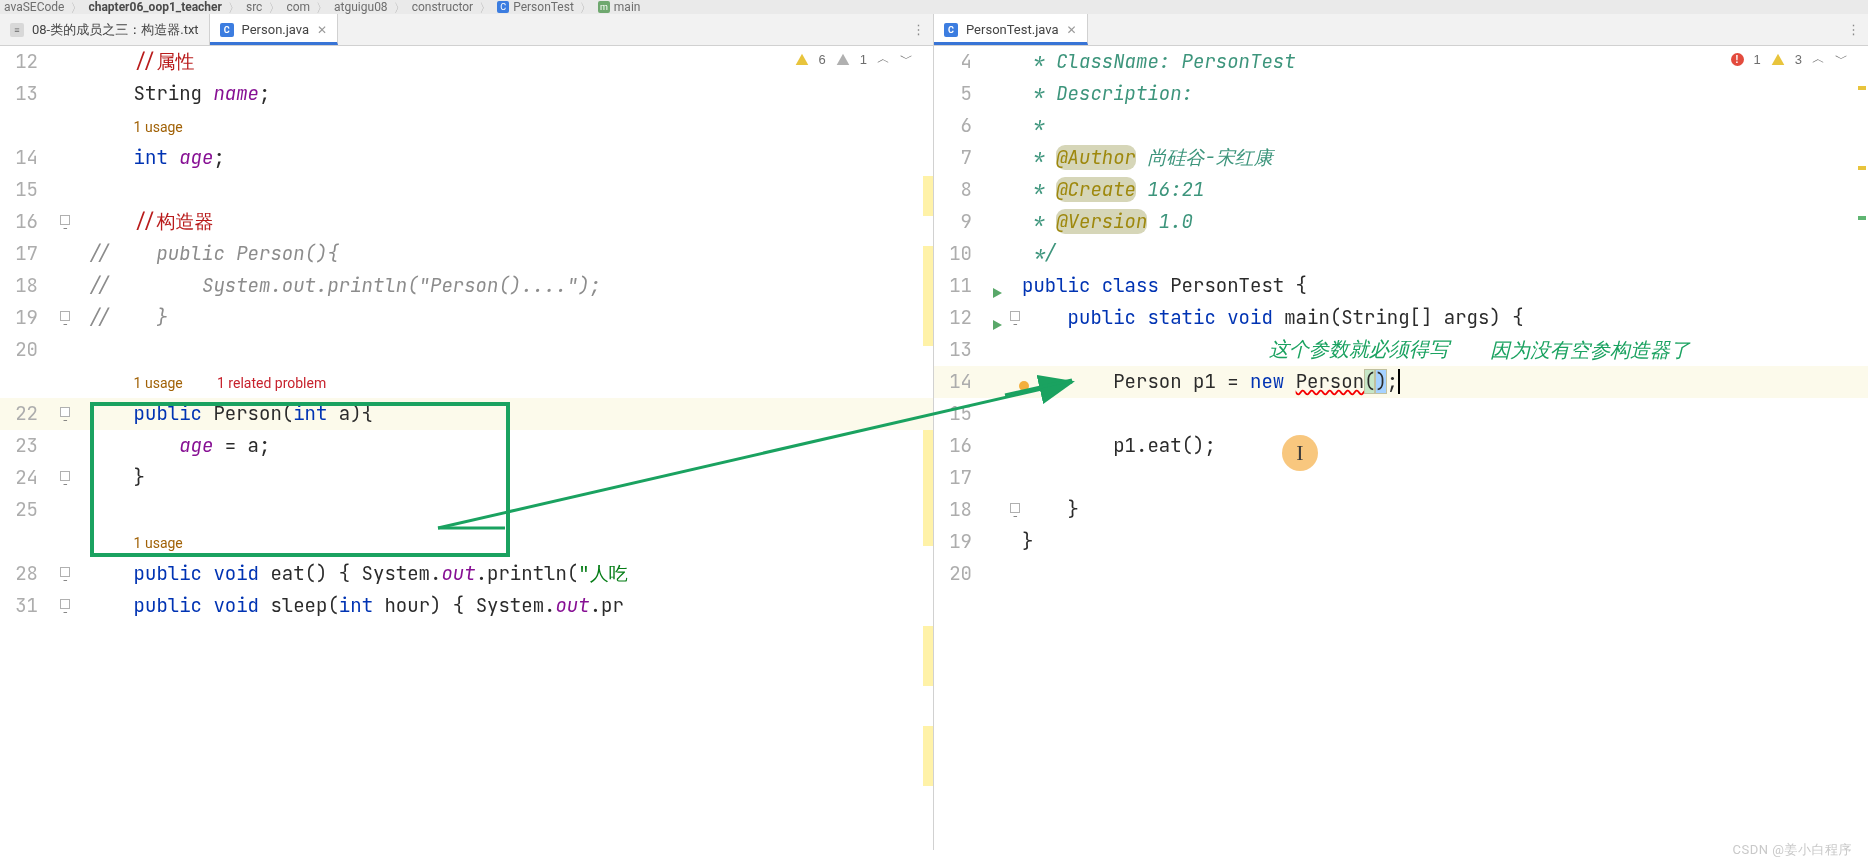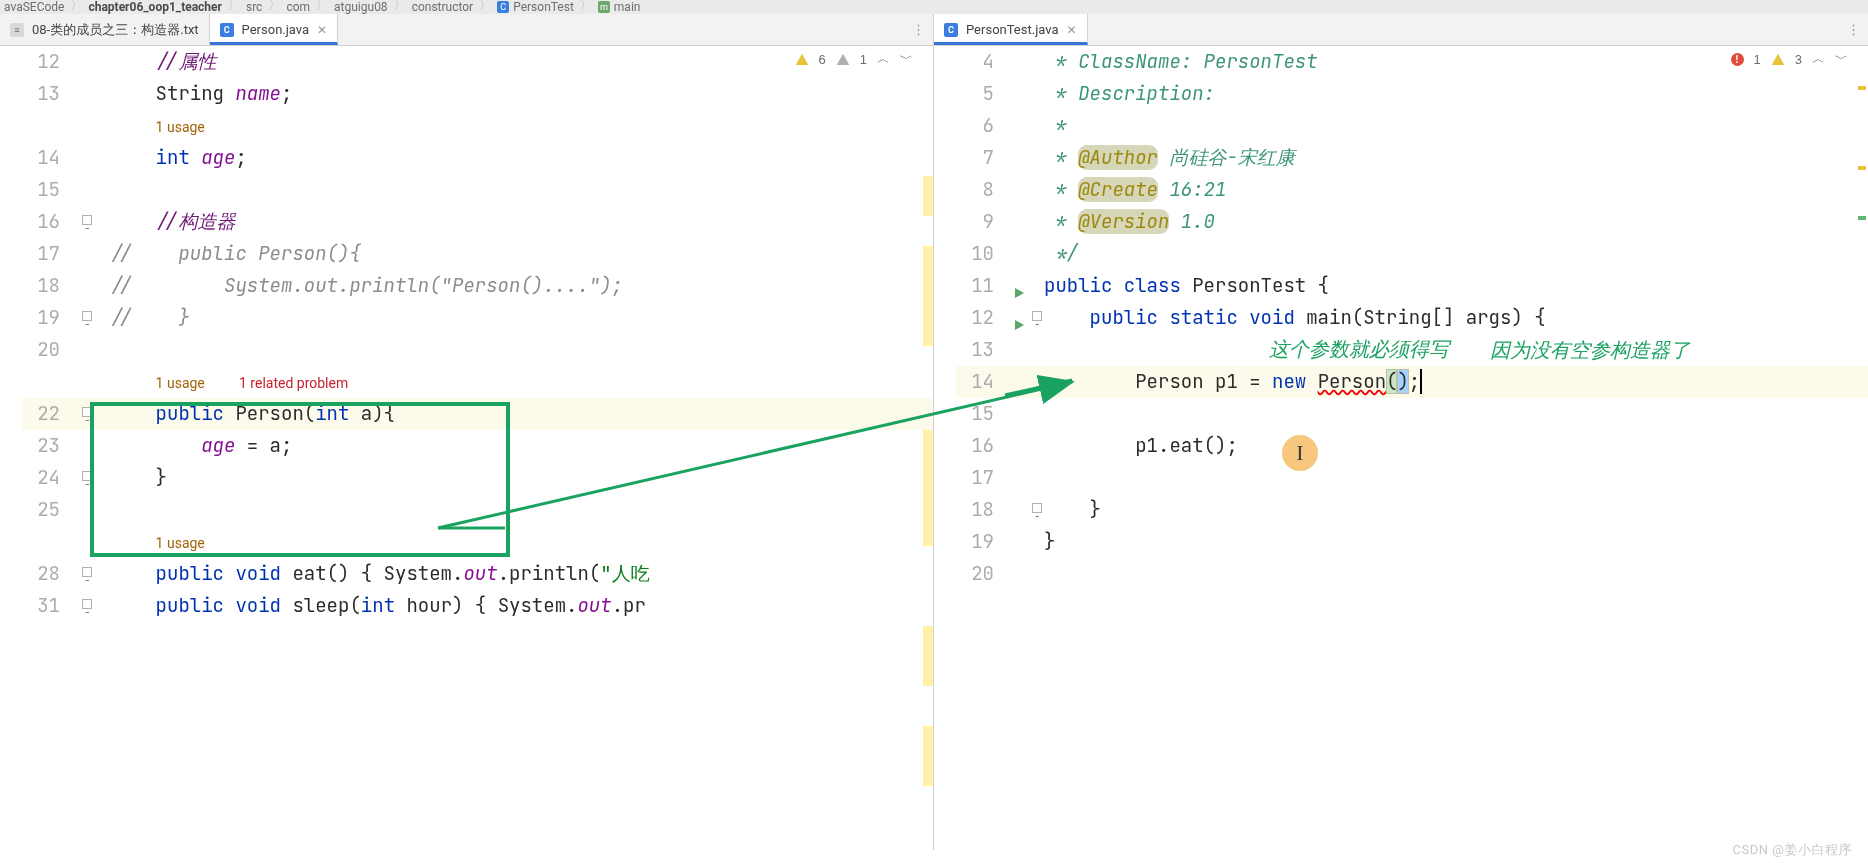--- a/index.html
+++ b/index.html
@@ -35,21 +35,21 @@
     width: 1868px;
     height: 863px;
     overflow: hidden;
     position: relative;
   }
 
   
   .breadcrumbs {
     height: 14px;
     display: flex;
-    align-items: flex-end;
+    align-items: flex-start;
     gap: 6px;
     padding: 0 4px;
     color: var(--breadcrumb);
     font-size: 12px;
     background: #eaeaea;
   }
   .bc-sep { color: #b3b3b3; }
   .bc-item { display: flex; align-items: center; gap: 4px; white-space: nowrap; }
   .bc-item.bold { font-weight: 700; color: #4a4a4a; }
   .bc-icon { width: 12px; height: 12px; display: inline-flex; align-items: center; justify-content: center; border-radius: 2px; font-size: 9px; }
@@ -92,21 +92,21 @@
   .tab .ft { width: 14px; height: 14px; border-radius: 2px; display: inline-flex; align-items: center; justify-content: center; font-size: 9px; font-weight: 700; }
   .ft.txt { background: #d8d8d8; color: #666; }
   .ft.java { background: #3c7de0; color: #fff; }
   .tab .close { color: #999; font-size: 12px; }
   .tabs-row .spacer { flex: 1; }
   .tabs-row .menu { padding: 0 8px; color: #888; }
 
   
   .editor { position: relative; flex: 1; overflow: hidden; }
   .lines { position: absolute; inset: 0; font-family: var(--code-font); font-size: 19px; line-height: var(--line-h); }
-  .line { display: flex; height: var(--line-h); margin-left: 22px; }
+  .line { display: flex; height: var(--line-h); }
   .line.current { background: var(--sel-line); }
   .ln {
     width: 58px;
     text-align: right;
     padding-right: 20px;
     color: var(--gutter-fg);
     user-select: none;
     flex-shrink: 0;
     position: relative;
   }
@@ -116,21 +116,21 @@
   .gut .fold::after { content: "−"; position: absolute; top: -4px; left: 1px; font-size: 11px; color: #787878; }
   .gut .run { position: absolute; left: -2px; top: 8px; }
   .gut .run svg { width: 14px; height: 14px; }
   .gut .bulb { position: absolute; left: 24px; top: 8px;}
 
   
   .kw { color: var(--kw); }
   .fld { color: var(--field); font-style: italic;}
   .str { color: var(--string); }
   .cmt { color: var(--comment); font-style: italic; }
-  .cmt-ch { color: #701a75; font-style: italic; }
+  .cmt-ch { color: #b91c1c; }
   .docit { color: #3d957c; font-style: italic; }
   .ann { color: #9E880D; font-style: italic; background: var(--hl-under); border-radius: 9px;}
   .usage { color: #a16207; font-size: 14px; font-family: -apple-system, "Segoe UI", Roboto, sans-serif; font-style: normal;}
   .related { color: var(--related); font-family: -apple-system, "Segoe UI", Roboto, sans-serif; font-size: 14px; }
 
   .hl-box { box-shadow: inset 0 0 0 1px #c0c0a0; }
   .err { text-decoration: wavy underline #f50000; text-decoration-skip-ink: none;}
   .caret { border-left: 2px solid #000; animation: none; }
 
   

